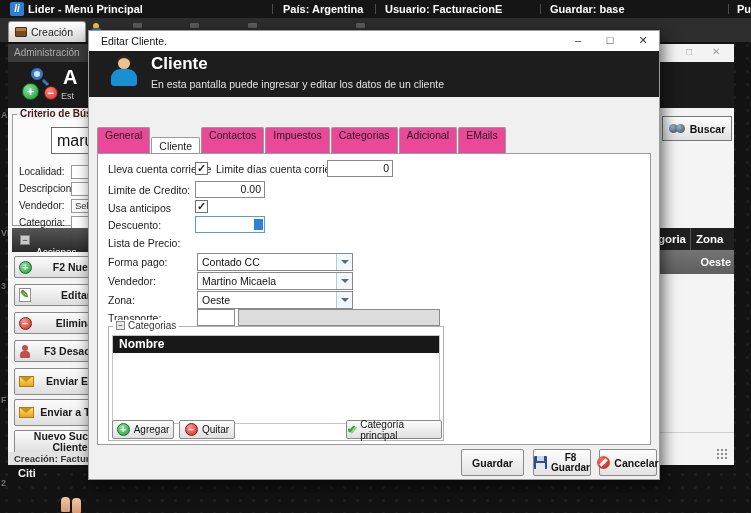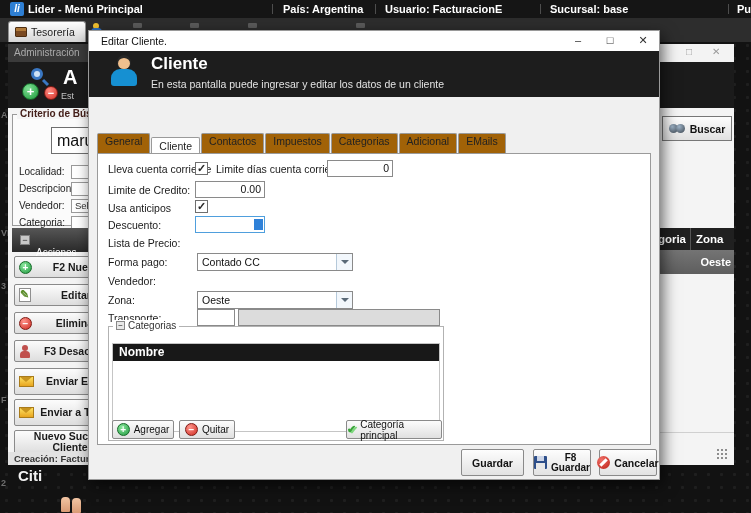--- a/index.html
+++ b/index.html
@@ -28,21 +28,21 @@
              gap:4px; padding:0 6px; font-size:10.5px; color:#222; }
   .tes-icon { width:12px; height:10px; background:linear-gradient(#b07a3a 35%, #7a4a22 36%);
               border:1px solid #4e2e12; border-radius:1px; }
   .mini-smudge { position:absolute; top:23px; width:9px; height:5px; background:#5a5a5a; border-radius:1px; z-index:1; }
   #tab-icon2 { position:absolute; left:90px; top:23px; width:13px; height:13px; z-index:1; }
   #tab-icon2 .head { position:absolute; left:3px; top:0; width:6px; height:6px; border-radius:50%; background:#f0c030; }
   #tab-icon2 .body { position:absolute; left:1px; top:5px; width:11px; height:8px; border-radius:4px 4px 1px 1px; background:#2d6fc0; }
 
   
   .frag { position:absolute; left:1px; color:#6e6e6e; font-size:9px; font-weight:bold; z-index:0; }
-  #brand-citi { position:absolute; left:18px; top:467px; color:#f2f2f2; font-size:15px; font-weight:bold; z-index:0; }
+  #brand-citi { position:absolute; left:18px; top:467px; color:#f2f2f2; font-size:11px; font-weight:bold; z-index:0; }
   #hand { position:absolute; left:61px; top:497px; width:26px; height:16px; z-index:0; }
   #hand i { position:absolute; width:9px; height:15px; background:linear-gradient(#f3c6a4,#d99a74); border-radius:4px 4px 1px 1px; }
   #hand i:last-child { left:11px; top:1px; }
 
   
   #admin { position:absolute; left:8px; top:44px; width:726px; height:421px; background:#f4f4f4; z-index:2; }
   #admin-title-left { position:absolute; left:0; top:0; width:80px; height:18px; background:#3b3b3b;
                       color:#ababab; font-size:10px; line-height:18px; padding-left:6px; overflow:hidden; }
   #admin-title-right { position:absolute; left:650px; top:0; width:76px; height:18px; background:#f3f3f3; }
   #admin-title-right span { position:absolute; top:2px; color:#9a9a9a; font-size:10px; }
@@ -134,22 +134,22 @@
                         font-size:10px; font-weight:bold; color:#222; }
   #name-value { position:absolute; left:18px; top:8px; font-size:15px; font-weight:bold; color:#0d0d0d; }
   #saldo-link { position:absolute; left:396px; top:10px; font-size:10px; font-weight:bold; color:#1558c0; text-decoration:underline; }
   #mini-btn { position:absolute; left:504px; top:4px; width:25px; height:25px; background:#fff; border:1px solid #8a8a8a; }
   .ico-doc { position:absolute; left:6px; top:4px; width:12px; height:16px; background:#fdfdfd; border:1px solid #999; }
   .ico-doc::before { content:""; position:absolute; left:2px; top:2px; width:5px; height:5px; border-radius:50%; background:#e07a30; }
   .ico-doc::after { content:""; position:absolute; left:1px; top:8px; width:8px; height:5px; border-radius:2px; background:#3a6fb0; }
   #u-glyph { position:absolute; left:542px; top:-6px; font-size:9px; color:#666; }
 
   #dlg-tabs { position:absolute; left:8px; top:106px; height:16px; display:flex; align-items:flex-end; }
-  .tab { height:20px; padding:0 7px; font-size:10.5px; color:#222; line-height:14px;
-         background:#a16207; border:1px solid #9a9a9a; border-bottom:none; border-radius:2px 2px 0 0; margin-right:1px; }
+  .tab { height:26px; padding:0 7px; font-size:10.5px; color:#222; line-height:14px;
+         background:#ec4899; border:1px solid #9a9a9a; border-bottom:none; border-radius:2px 2px 0 0; margin-right:1px; }
   .tab.sel { height:16px; background:#fff; line-height:16px; position:relative; z-index:2; }
 
   #panel { position:absolute; left:8px; top:122px; width:554px; height:292px; background:#fff; border:1px solid #9a9a9a; }
   .lbl { position:absolute; font-size:10.5px; color:#1a1a1a; white-space:nowrap; }
   .inp { position:absolute; height:17px; background:#fff; border:1px solid #8a8a8a; font-size:10.5px;
          color:#111; line-height:15px; padding:0 3px; }
   .inp.num { text-align:right; }
   .cb { position:absolute; width:13px; height:13px; background:#fff; border:1px solid #6f6f6f; }
   .cb.checked::after { content:"✓"; position:absolute; left:1px; top:-1px; font-size:11px; color:#2a2a2a; font-weight:bold; }
   #desc-input { border:1px solid #4f9fdd; }
@@ -158,21 +158,21 @@
   .combo .val { position:absolute; left:4px; top:2px; font-size:10.5px; color:#111; white-space:nowrap; }
   .combo .arrow { position:absolute; right:0; top:0; width:16px; height:16px; background:#f2f7fc; border-left:1px solid #b5c9da; }
   .combo .arrow::after { content:""; position:absolute; left:4px; top:6px; border-left:4px solid transparent;
                          border-right:4px solid transparent; border-top:4px solid #5a6a78; }
 
   #cat-group { position:absolute; left:10px; top:172px; width:336px; height:115px; border:1px solid #b2b2b2; background:#fff; }
   #cat-group .legend { position:absolute; left:4px; top:-7px; background:#fff; padding:0 3px; font-size:10px;
                        color:#333; display:flex; gap:3px; align-items:center; }
   #cat-group .minibox { width:9px; height:9px; background:#e8e8e8; border:1px solid #888; font-size:8px;
                         line-height:7px; text-align:center; color:#222; }
-  #cat-table { position:absolute; left:3px; top:16px; width:328px; height:89px; border:1px solid #c5c5c5; background:#fff; }
+  #cat-table { position:absolute; left:3px; top:8px; width:328px; height:89px; border:1px solid #c5c5c5; background:#fff; }
   #cat-header { height:17px; background:#181818; color:#fff; font-size:12px; font-weight:bold; line-height:17px; padding-left:6px; }
   #cat-row { height:18px; background:linear-gradient(#5e5e5e,#474747); color:#fff; font-size:10.5px;
              font-weight:bold; line-height:18px; padding-left:6px; }
   .sm-btn { position:absolute; top:93px; height:19px; display:flex; align-items:center; justify-content:center; gap:4px;
             background:linear-gradient(#fcfcfc,#e0e0e0); border:1px solid #8a8a8a; border-radius:2px;
             font-size:10px; color:#111; }
   .ico-check { color:#3aa63a; font-size:11px; font-weight:bold; text-shadow:2px 1px 0 #7fd87f; }
 
   .foot-btn { position:absolute; top:418px; height:27px; display:flex; align-items:center; justify-content:center; gap:4px;
               background:linear-gradient(#fdfdfd,#e2e2e2); border:1px solid #8a8a8a; border-radius:2px;
@@ -202,29 +202,29 @@
     </div>
 
   <div id="topbar">
     <div id="logo">li</div>
     <span class="abs nw" style="left:28px;top:3px">Lider  - Menú Principal</span>
     <span class="tsep" style="left:272px"></span>
     <span class="abs nw" style="left:283px;top:3px">País:  Argentina</span>
     <span class="tsep" style="left:375px"></span>
     <span class="abs nw" style="left:385px;top:3px">Usuario: FacturacionE</span>
     <span class="tsep" style="left:540px"></span>
-    <span class="abs nw" style="left:550px;top:3px">Sucursal: base</span>
+    <span class="abs nw" style="left:550px;top:3px">Guardar: base</span>
     <span class="tsep" style="left:728px"></span>
     <span class="abs nw" style="left:737px;top:3px">Pun</span>
   </div>
 
   <div id="tabstrip">
     <div id="tes-tab">
       <span class="tes-icon"></span>
-      <span>Tesorería</span>
+      <span>Creación</span>
     </div>
   </div>
   <div id="tab-icon2">
       <span class="head"></span>
       <span class="body"></span>
     </div>
   <span class="mini-smudge" style="left:133px"></span>
   <span class="mini-smudge" style="left:190px"></span>
   <span class="mini-smudge" style="left:248px"></span>
   <span class="mini-smudge" style="left:356px"></span>
@@ -352,20 +352,24 @@
         <span id="desc-sel"></span>
       </div>
 
       <span class="lbl" style="left:10px;top:83px">Lista de Precio:</span>
       <span class="lbl" style="left:10px;top:102px">Forma pago:</span>
       <div class="combo" style="left:99px;top:99px">
         <span class="val">Contado CC</span>
         <span class="arrow"></span>
       </div>
       <span class="lbl" style="left:10px;top:121px">Vendedor:</span>
+      <div class="combo" style="left:99px;top:118px">
+        <span class="val">Martino Micaela</span>
+        <span class="arrow"></span>
+      </div>
       <span class="lbl" style="left:10px;top:140px">Zona:</span>
       <div class="combo" style="left:99px;top:137px">
         <span class="val">Oeste</span>
         <span class="arrow"></span>
       </div>
 
       <span class="lbl" style="left:10px;top:158px">Transporte:</span>
       <div class="inp" style="left:99px;top:155px;width:38px"></div>
       <div class="inp" style="left:140px;top:155px;width:202px;background:#dcdcdc"></div>
 

